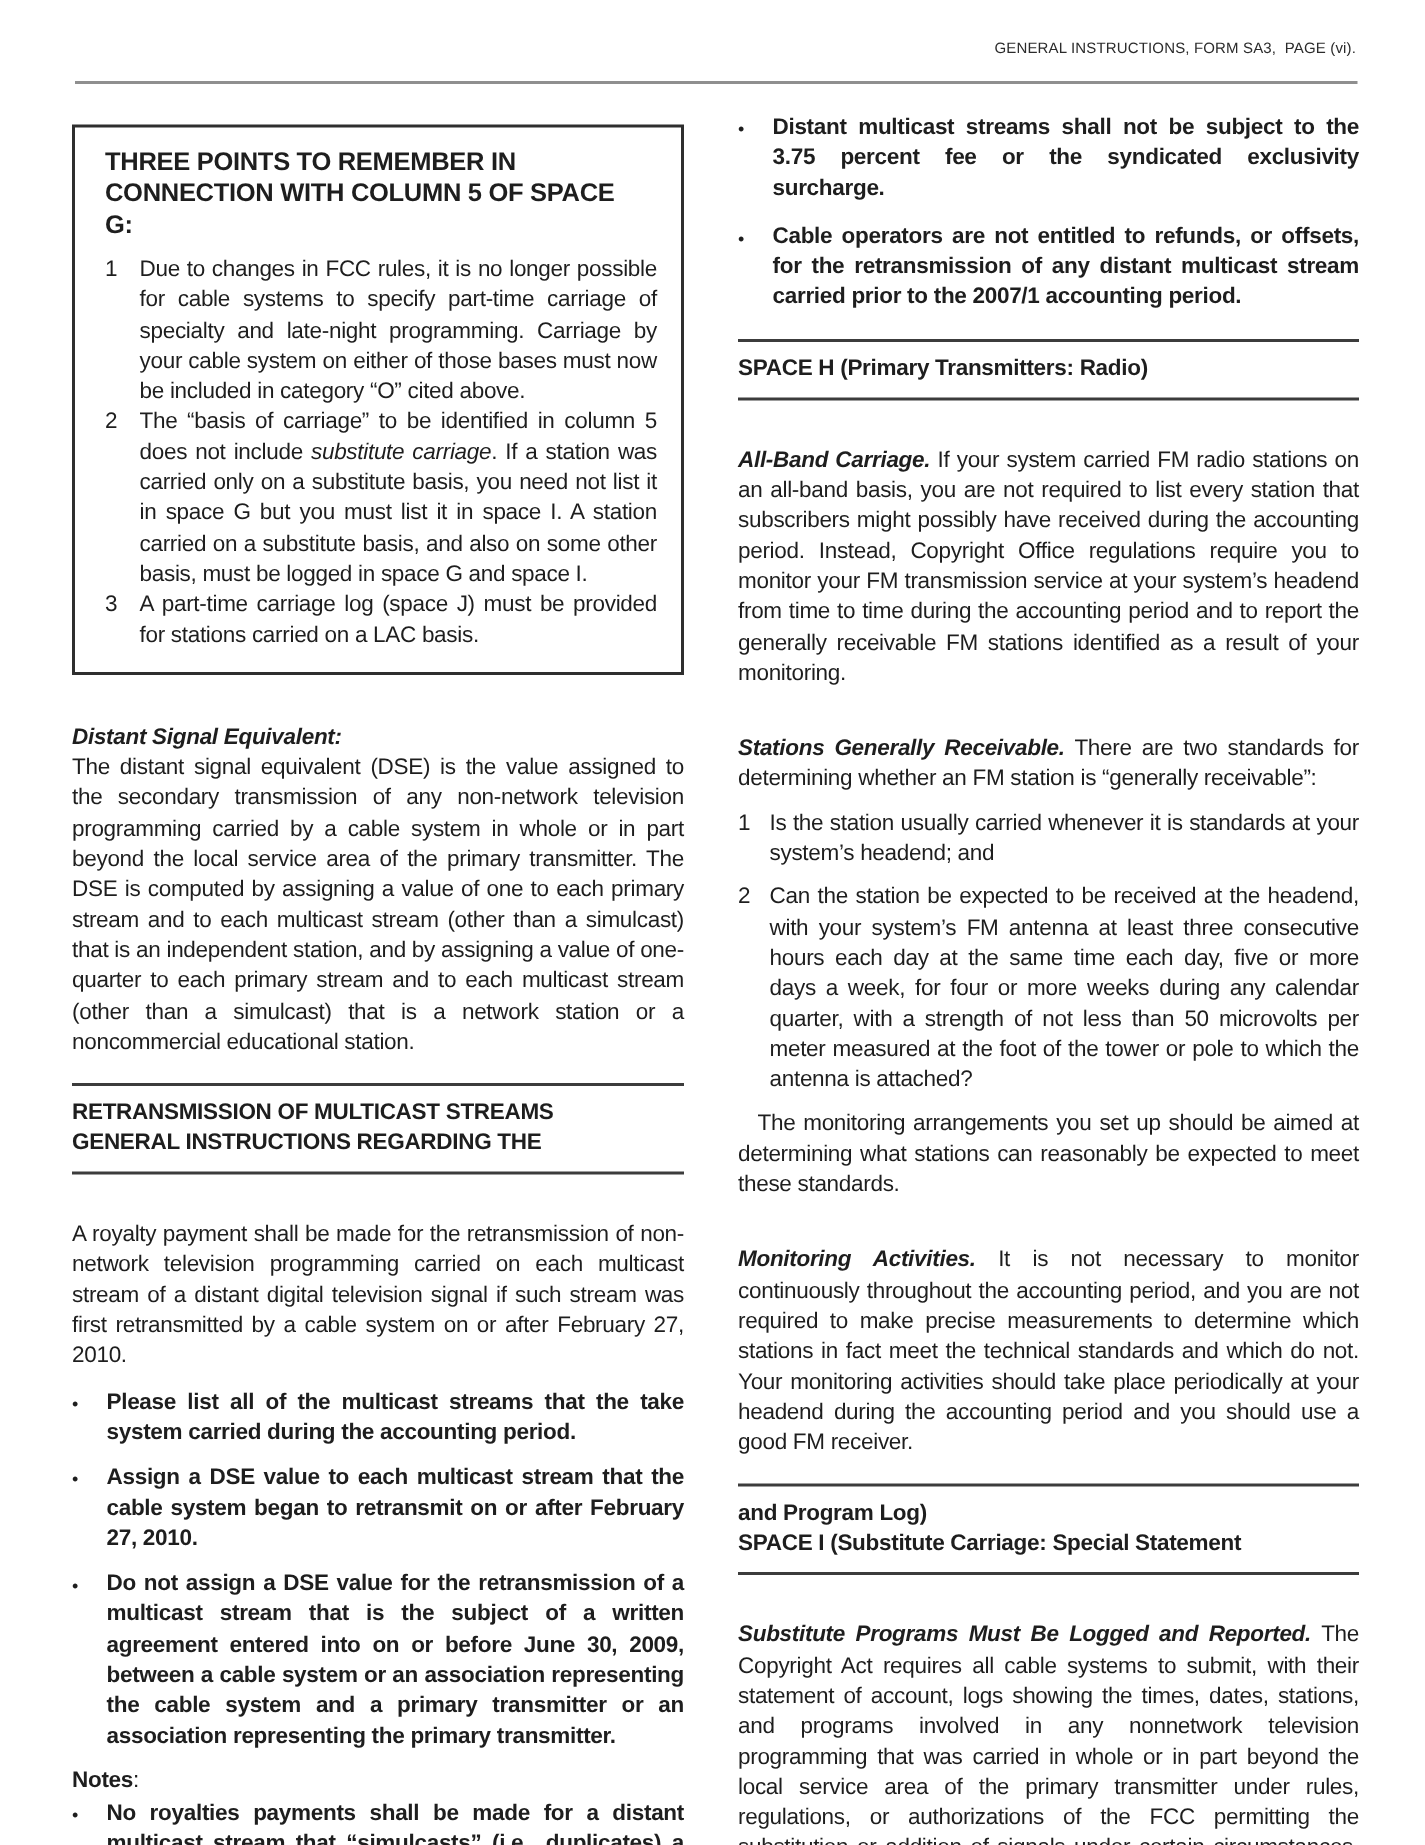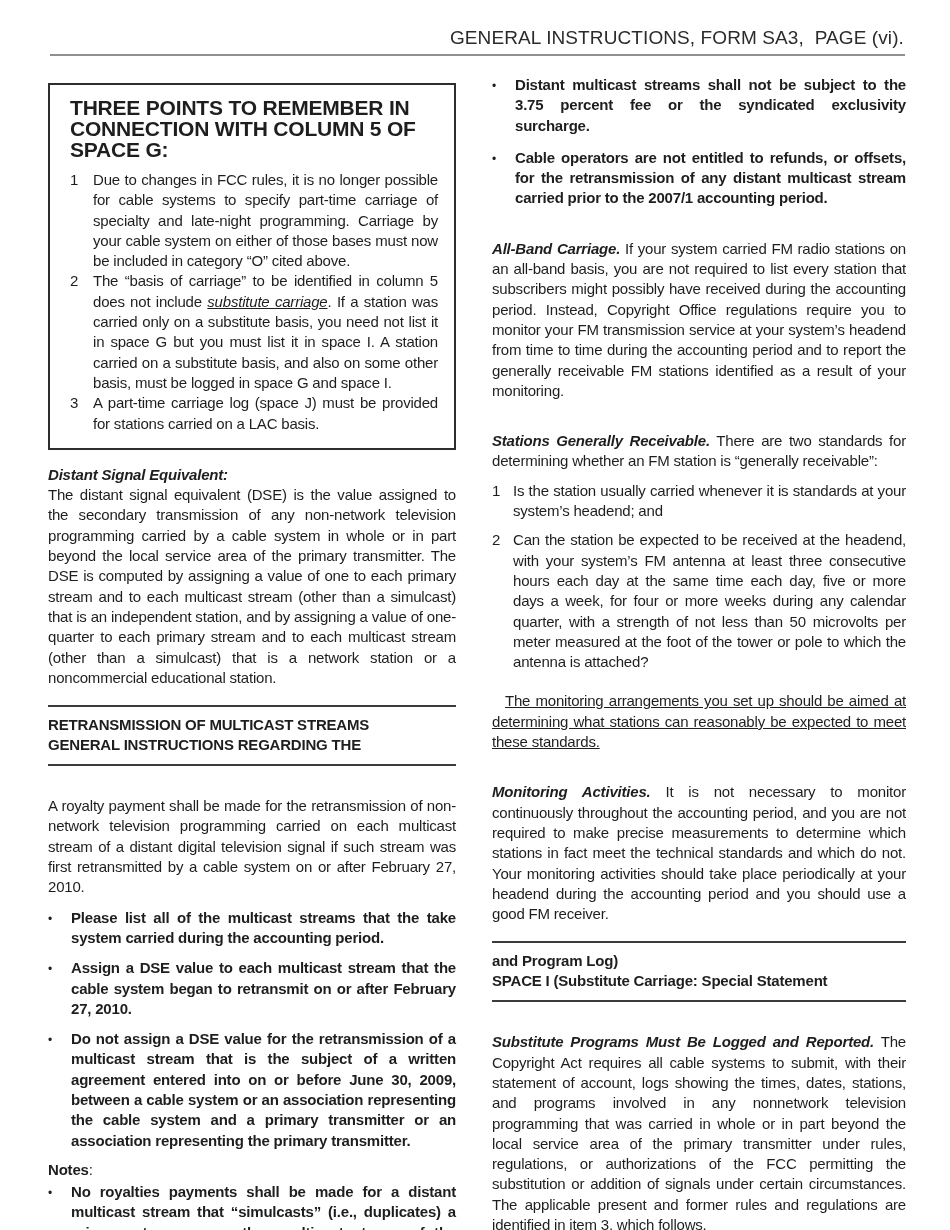--- a/index.html
+++ b/index.html
@@ -5,61 +5,61 @@
   * { margin:0; padding:0; box-sizing:border-box; }
   html, body { width:950px; height:1230px; background:#ffffff; }
   body {
     font-family:"Liberation Sans","DejaVu Sans",sans-serif;
     color:#1e1e1e;
     position:relative;
     overflow:hidden;
   }
   .hdr {
     position:absolute; top:27px; right:46px;
-    font-size:19px; color:#2b2b2b; letter-spacing:0.1px;
+    font-size:10px; color:#2b2b2b; letter-spacing:0.1px;
   }
   .hdr-rule {
     position:absolute; top:54px; left:50px; right:45px;
     border-top:2px solid #8f8f8f; height:0;
   }
   .col {
     position:absolute; top:75px;
     font-size:15px; line-height:20.3px; letter-spacing:-0.2px;
     text-align:justify;
   }
   .col-left  { left:48px;  width:408px; }
   .col-right { left:492px; width:414px; }
 
   .box {
     border:2px solid #2e2e2e;
     padding:12px 16px 14px 20px;
     margin-top:8px;
   }
   .box-title {
-    font-weight:bold; font-size:21px; line-height:21px;
+    font-weight:bold; font-size:17px; line-height:21px;
     text-align:left; margin-bottom:10px; padding-right:6px;
   }
   .num-item { display:flex; }
   .num-item .num { width:23px; flex:none; }
   .num-item .txt { flex:1; text-align:justify; }
 
-  .ital { font-style:italic;text-decoration:underline; }
+  .ital { font-style:italic; }
   .lead { font-weight:bold; font-style:italic; }
 
   .subhead {
     font-weight:bold; font-style:italic;
-    margin-top:15px; text-align:left;
+    margin-top:32px; text-align:left;
   }
   .rulehead {
     border-top:2px solid #3c3c3c; border-bottom:2px solid #3c3c3c;
     padding:8px 0 9px; margin-top:17px;
     font-weight:bold; text-align:left; line-height:20px;
   }
   .para { margin-top:30px; }
-  .para-tight { margin-top:19px;text-decoration:underline; }
+  .para-tight { margin-top:9px; }
   .indent-first { text-indent:13px; }
 
   .bullet { display:flex; margin-top:10px; }
   .bullet .b { width:23px; flex:none; font-size:12px; text-align:left; padding-top:1px; }
   .bullet .t { flex:1; text-align:justify;font-weight:bold; }
 
   .notes-line { margin-top:9px; text-align:left; }
   .notes-line .nb { font-weight:bold; }
 
   .std { display:flex; margin-top:9px; }
@@ -129,20 +129,23 @@
 
   <div class="bullet" style="margin-top:0;">
     <span class="b">•</span>
     <span class="t">Distant multicast streams shall not be subject to the 3.75 percent fee or the syndicated exclusivity surcharge.</span>
   </div>
   <div class="bullet" style="margin-top:12px;">
     <span class="b">•</span>
     <span class="t">Cable operators are not entitled to refunds, or offsets, for the retransmission of any distant multicast stream carried prior to the 2007/1 accounting period.</span>
   </div>
 
+  <div class="rulehead">
+    <div>SPACE H (Primary Transmitters: Radio)</div>
+  </div>
 
   <div class="para"><span class="lead">All-Band Carriage.</span><span> If your system carried FM radio stations on an all-band basis, you are not required to list every station that subscribers might possibly have received during the accounting period. Instead, Copyright Office regulations require you to monitor your FM transmission service at your system’s headend from time to time during the accounting period and to report the generally receivable FM stations identified as a result of your monitoring.</span></div>
 
   <div class="para"><span class="lead">Stations Generally Receivable.</span><span> There are two standards for determining whether an FM station is “generally receivable”:</span></div>
 
   <div class="std">
     <span class="num">1</span>
     <span class="txt">Is the station usually carried whenever it is standards at your system’s headend; and</span>
   </div>
   <div class="std">

